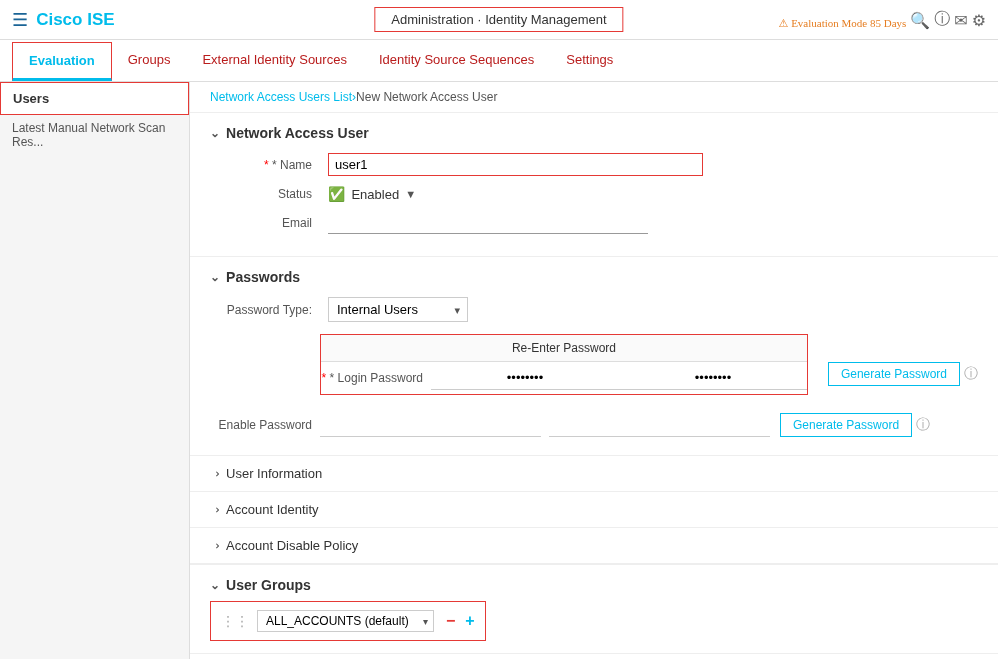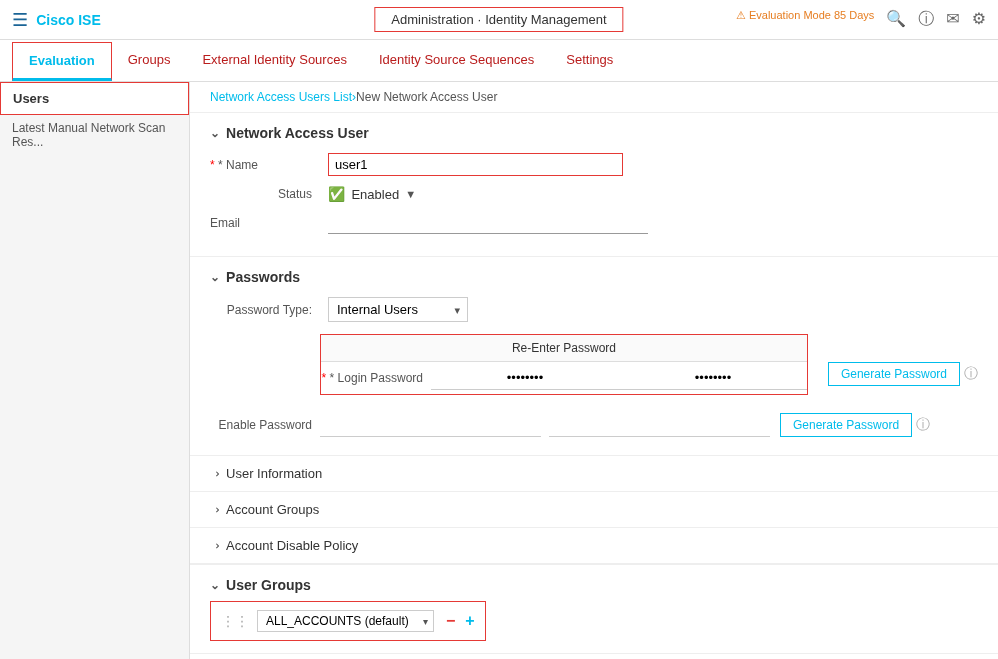--- a/index.html
+++ b/index.html
@@ -8,22 +8,22 @@
     
     .top-bar {
       display: flex; align-items: center; background: #fff; height: 40px;
       border-bottom: 1px solid #ddd; padding: 0 12px; position: relative;
     }
     .top-bar-center {
       position: absolute; left: 50%; transform: translateX(-50%);
       border: 1.5px solid #e53935; padding: 4px 16px; font-size: 13px; color: #333;
     }
     .hamburger-icon { color: #1a6496; font-size: 18px; margin-right: 8px; cursor: pointer; }
-    .brand { color: #00bceb; font-weight: bold; font-size: 14px; }
-    .top-bar-right { margin-left: auto; display: flex; align-items: flex-start; gap: 12px; }
+    .brand { color: #00bceb; font-weight: bold; font-size: 17px; }
+    .top-bar-right { margin-left: auto; display: flex; align-items: flex-end; gap: 4px; font-family: Liberation Serif, serif; }
     .eval-warning { display: flex; align-items: center; gap: 4px; color: #e67e22; font-size: 11px; }
     .top-bar-icon { color: #666; font-size: 16px; cursor: pointer; }
 
     
     .tab-bar {
       background: #fff; border-bottom: 1px solid #ddd;
       display: flex; align-items: center; padding: 0 12px; height: 42px;
     }
     .tab-item {
       padding: 10px 16px; cursor: pointer; font-size: 13px; color: #b91c1c;
@@ -64,28 +64,28 @@
     .section { padding: 12px 20px; border-bottom: 1px solid #eee; }
     .section-header {
       display: flex; align-items: center; gap: 6px; font-size: 14px; font-weight: 600;
       color: #333; margin-bottom: 12px; cursor: pointer;
     }
     .section-chevron { color: #555; font-size: 12px; }
     .section-chevron-collapsed { color: #555; font-size: 12px; transform: rotate(-90deg); display: inline-block; }
 
     
     .form-row { display: flex; align-items: center; margin-bottom: 10px; gap: 8px; }
-    .form-label { min-width: 110px; font-size: 12px; color: #555; text-align: left; padding-right: 8px; }
+    .form-label { min-width: 110px; font-size: 12px; color: #555; text-align: right; padding-right: 8px; }
     .form-input {
       border: none; border-bottom: 1px solid #999; padding: 3px 6px; font-size: 13px;
       width: 320px; outline: none; background: transparent;
     }
     .form-input-outlined {
       border: 1.5px solid #e53935; padding: 3px 6px; font-size: 13px;
-      width: 295px; outline: none; background: transparent;
+      width: 375px; outline: none; background: transparent;
     }
 
     
     .status-row { display: flex; align-items: center; margin-bottom: 10px; gap: 8px; }
     .status-label { min-width: 110px; font-size: 12px; color: #555; text-align: right; padding-right: 8px; }
     .status-dropdown {
       display: flex; align-items: center; gap: 6px; cursor: pointer; font-size: 13px;
       border: none; background: transparent;
     }
     .status-check { color: #4caf50; font-size: 14px; }
@@ -259,21 +259,21 @@
       </div>
     </div>
 
     <div class="collapsed-section">
       <span class="section-chevron-collapsed">⌄</span>
       <span style="margin-left:6px;">User Information</span>
     </div>
 
     <div class="collapsed-section">
       <span class="section-chevron-collapsed">⌄</span>
-      <span style="margin-left:6px;">Account Groups</span>
+      <span style="margin-left:6px;">Account Identity</span>
     </div>
 
     <div class="collapsed-section">
       <span class="section-chevron-collapsed">⌄</span>
       <span style="margin-left:6px;">Account Disable Policy</span>
     </div>
 
     <hr class="full-hr">
 
     <div class="user-groups-section">

